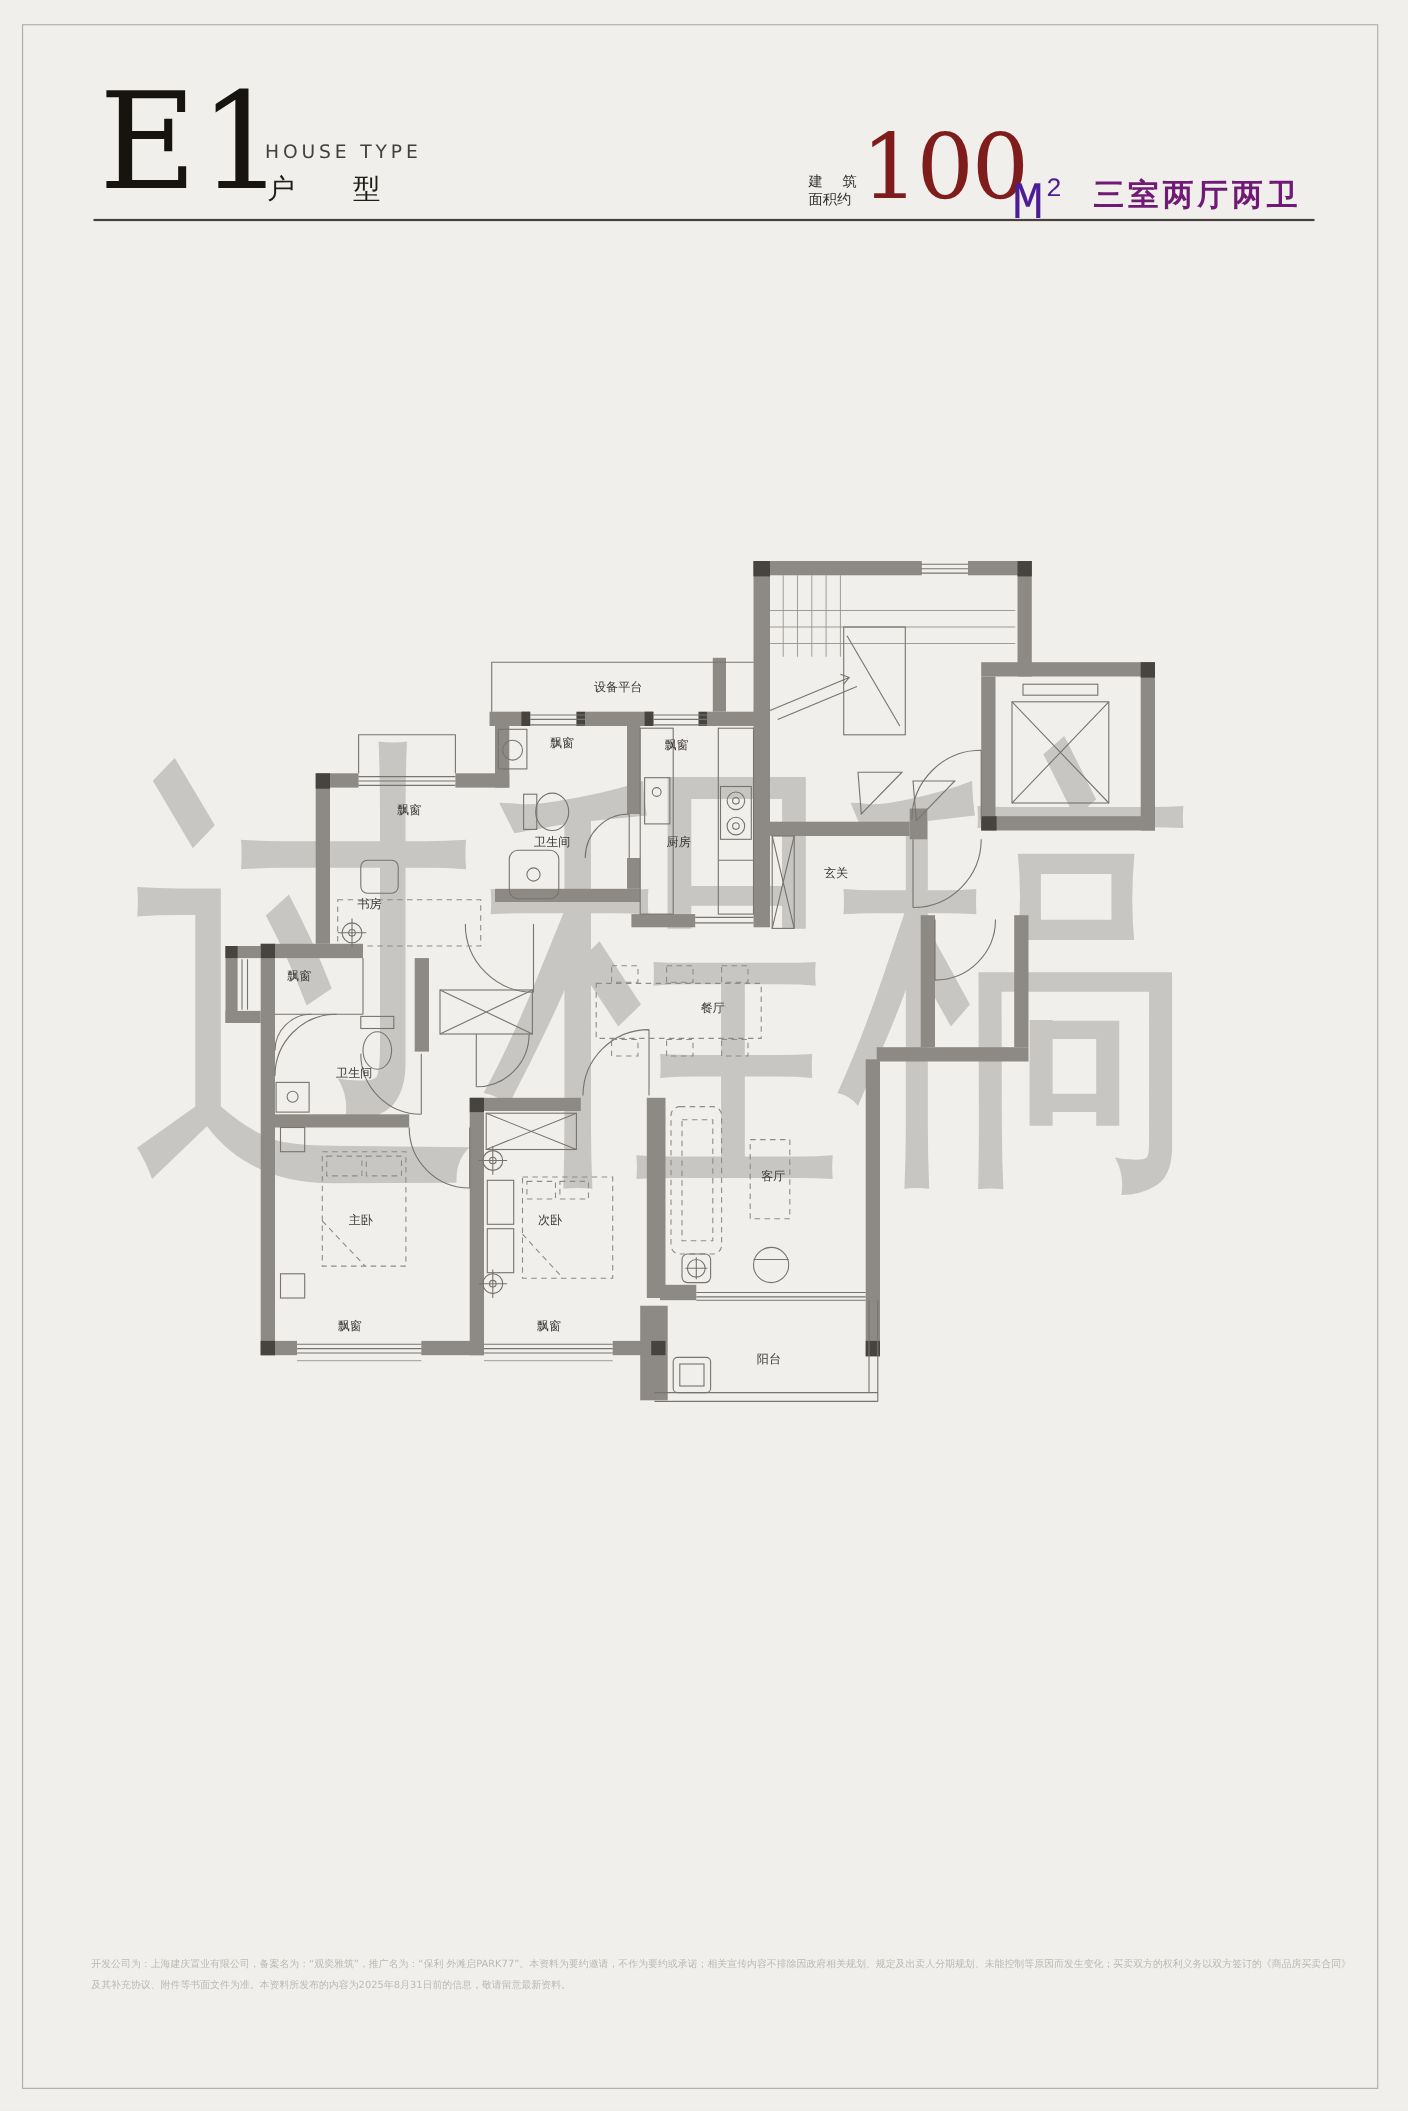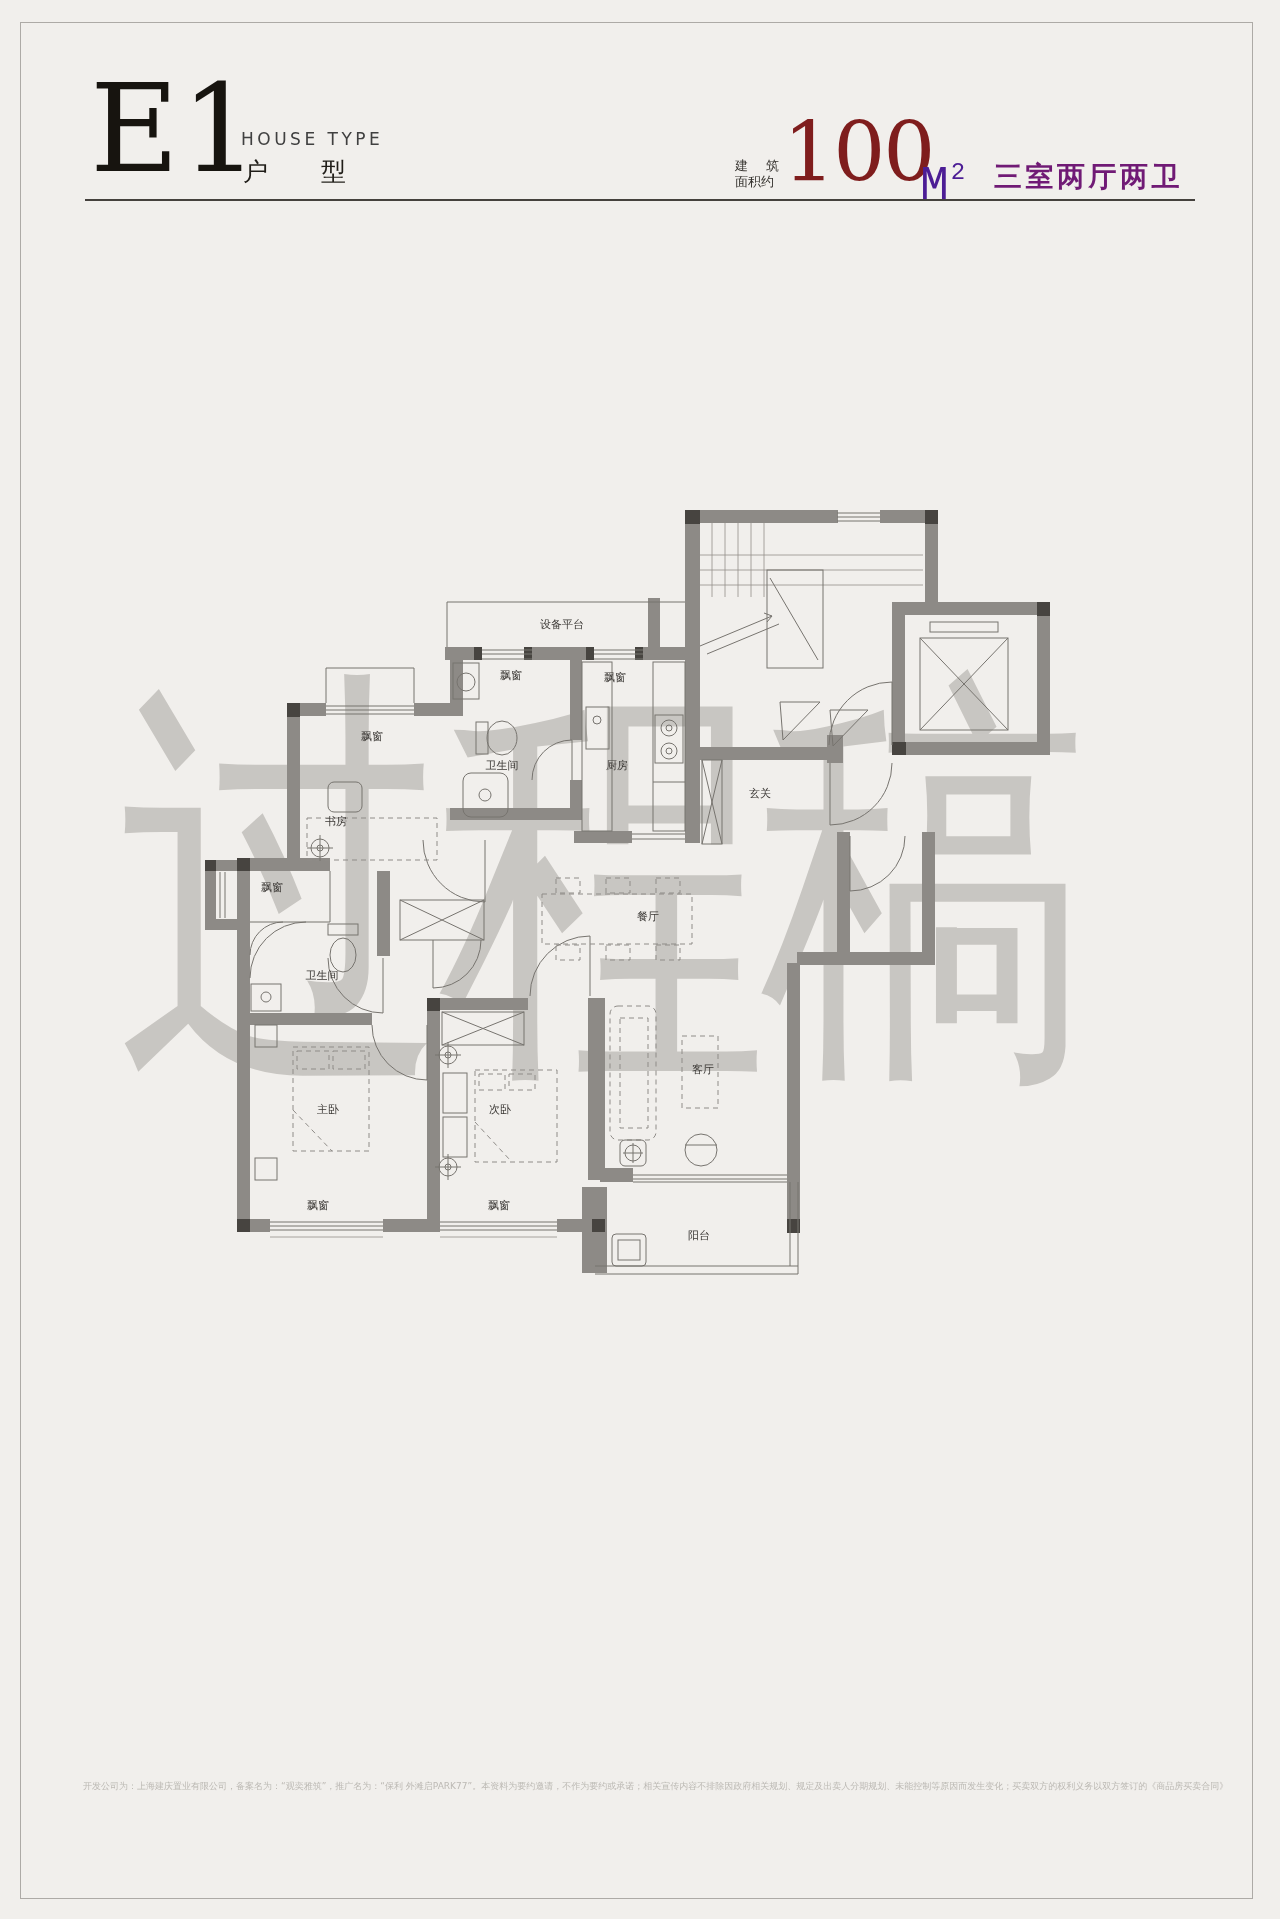--- a/index.html
+++ b/index.html
@@ -277,14 +277,15 @@
       <text x="468" y="510">餐厅</text>
       <text x="148" y="703">主卧</text>
       <text x="320" y="703">次卧</text>
       <text x="523" y="663">客厅</text>
       <text x="519" y="829">阳台</text>
     </g>
   </svg>
 
   <div class="footer">
     <div>开发公司为：上海建庆置业有限公司，备案名为：“观奕雅筑”，推广名为：“保利 外滩启PARK77”。本资料为要约邀请，不作为要约或承诺；相关宣传内容不排除因政府相关规划、规定及出卖人分期规划、未能控制等原因而发生变化；买卖双方的权利义务以双方签订的《商品房买卖合同》</div>
+    <div>及其补充协议、附件等书面文件为准。本资料所发布的内容为2025年8月31日前的信息，敬请留意最新资料。</div>
   </div>
 </div>
 
 </body></html>

